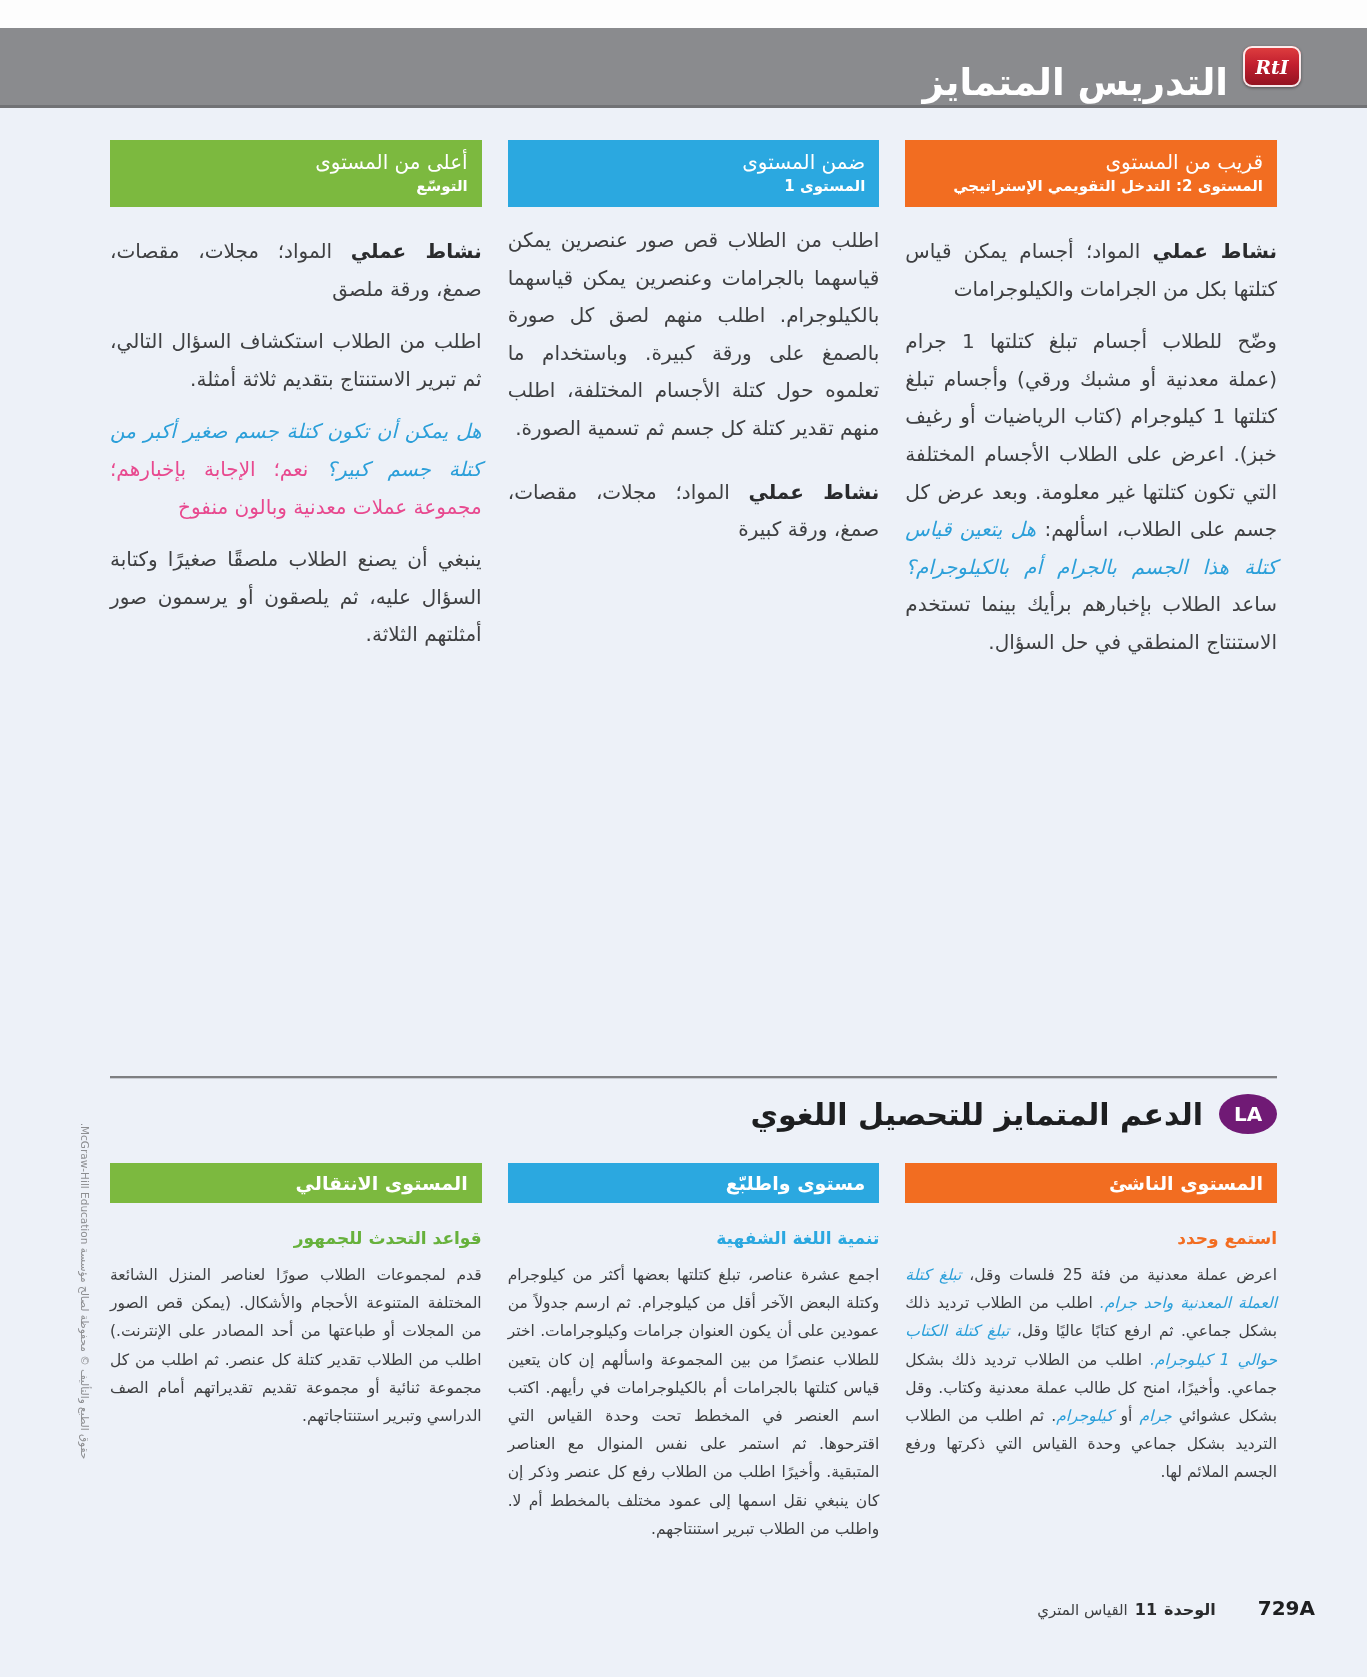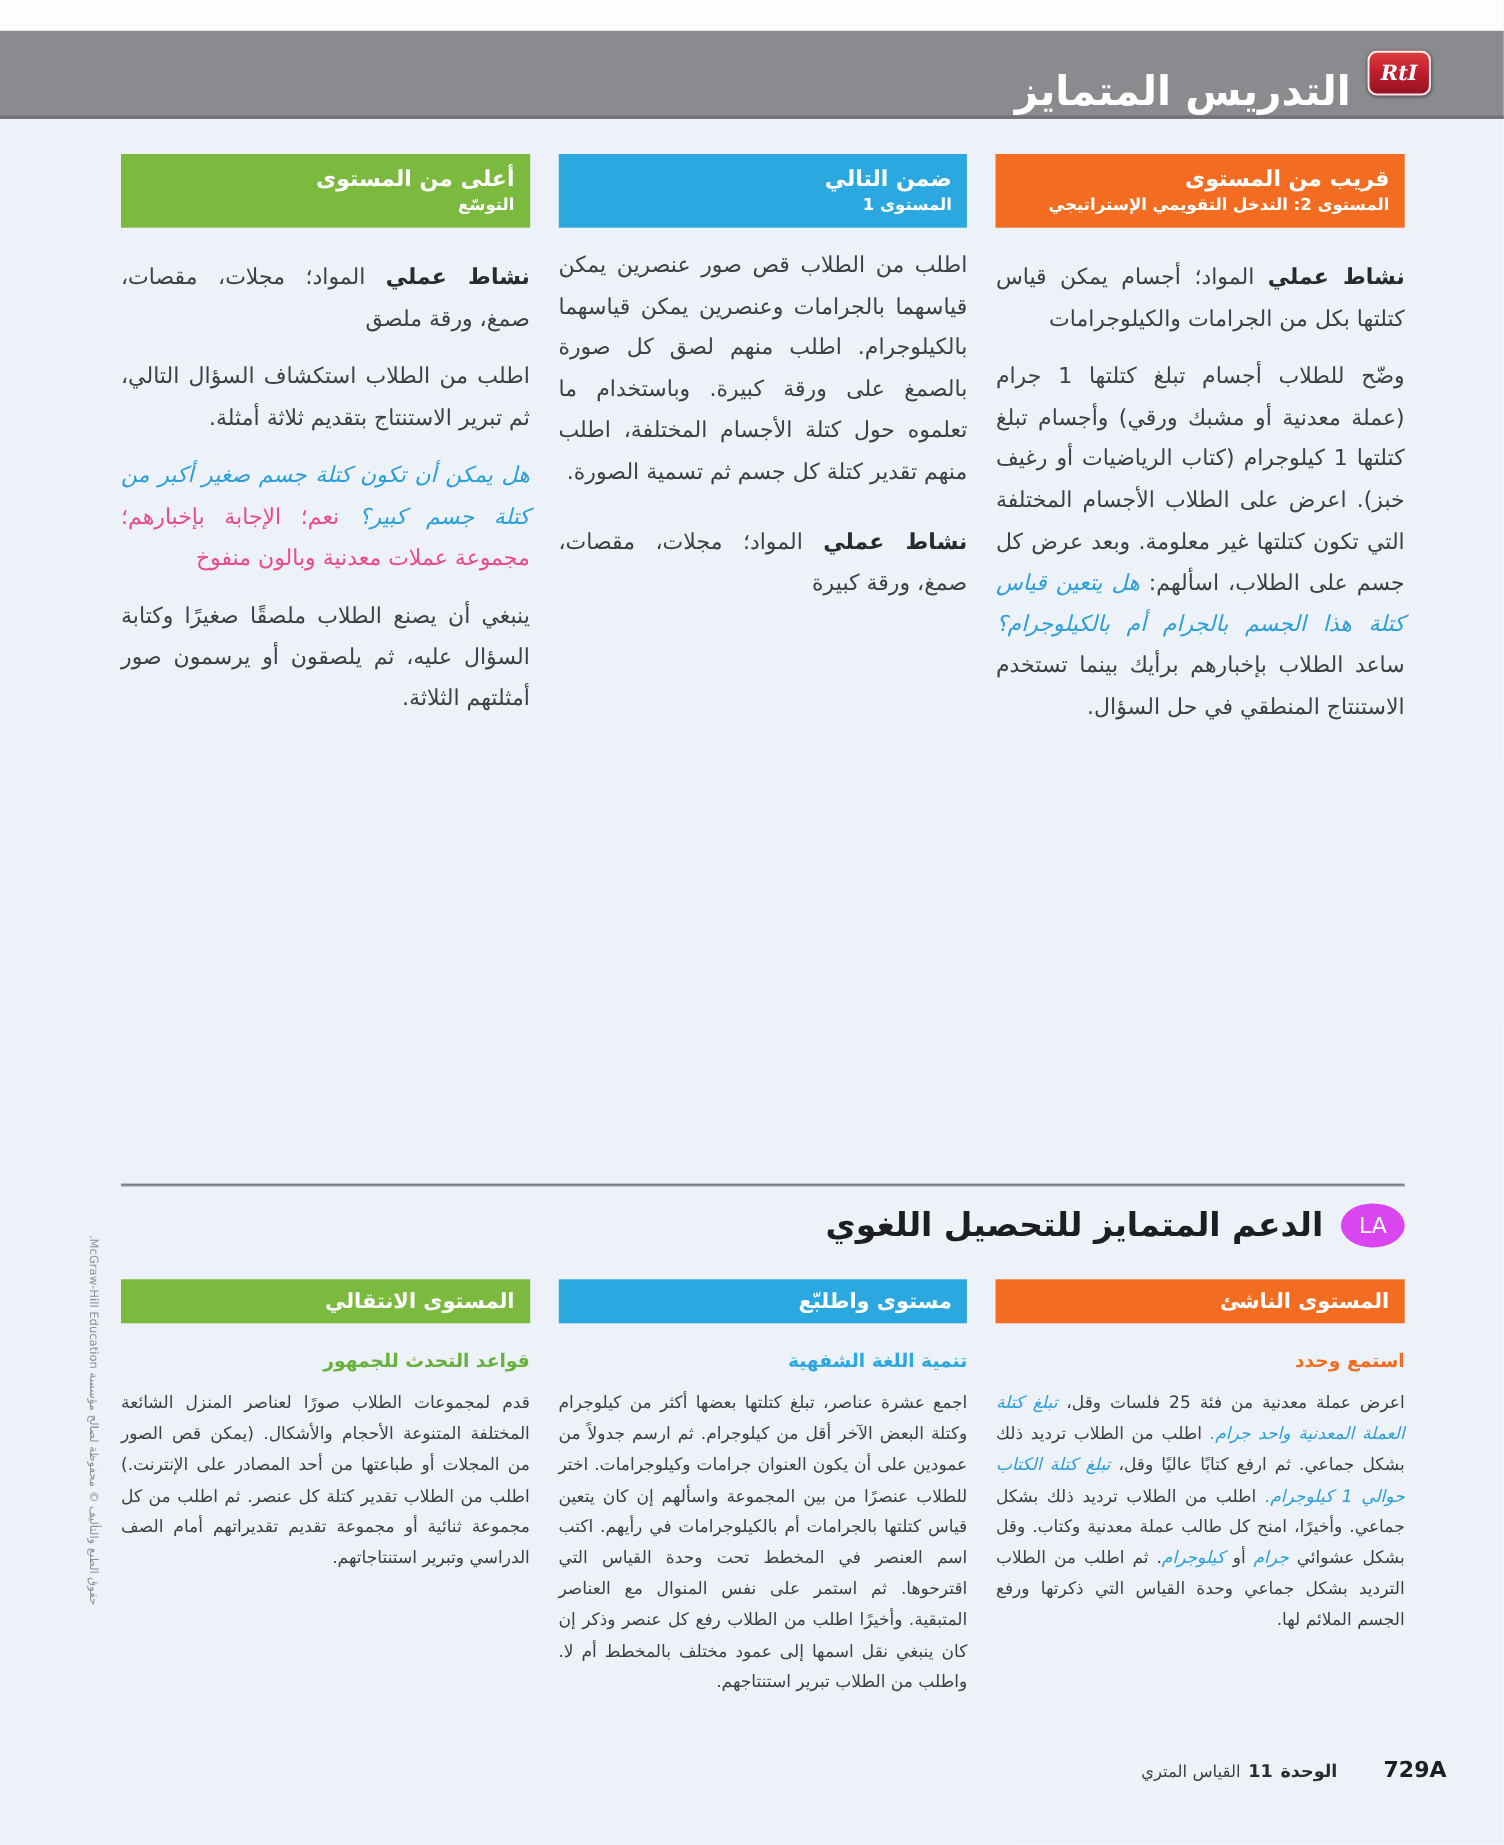--- a/index.html
+++ b/index.html
@@ -38,21 +38,21 @@
   }
   .top-cols   { position:absolute; top:140px; right:90px; left:110px; }
   .bottom-cols{ position:absolute; top:1163px; right:90px; left:110px; }
 
   .colhead { color:#fff; direction:rtl; }
   .colhead.two { min-height:64px; padding:9px 14px 10px; }
   .colhead.one { height:40px; display:flex; align-items:center; padding:0 14px; font-size:19px; font-weight:bold; }
   .bg-orange { background:#f26d21; }
   .bg-blue   { background:#2ba8e0; }
   .bg-green  { background:#7cb93f; }
-  .colhead-l1 { font-size:20px; font-weight:bold; line-height:1.35; }
+  .colhead-l1 { font-size:20px; font-weight:normal; line-height:1.35; }
   .colhead-l2 { font-size:15px; font-weight:bold; line-height:1.4; }
 
   .col p.body {
     direction:rtl; text-align:justify;
     font-size:20px; line-height:1.88; color:#3f4042;
     margin-top:15px;
   }
   .col p.body.first { margin-top:26px; }
   .run-b  { font-weight:bold; color:#2a2b2d; }
   .run-bi { color:#2b9fd9; font-style:italic; }
@@ -68,22 +68,22 @@
   .divider {
     position:absolute; top:1076px; left:110px; right:90px; height:3px;
     background:#7e7f82; border-bottom:1px solid #c9ccd3;
   }
   .la-head {
     position:absolute; top:1094px; left:110px; right:90px;
     direction:rtl; display:flex; align-items:center; gap:16px;
   }
   .la-badge {
     width:58px; height:40px; flex:0 0 auto;
-    background:#d946ef; border-radius:50%;
-    color:#fff; font-weight:normal; font-size:20px;
+    background:#701a75; border-radius:50%;
+    color:#fff; font-weight:bold; font-size:20px;
     display:flex; align-items:center; justify-content:center;
   }
   .la-title { font-size:30px; font-weight:bold; color:#1d1e20; }
 
   
   .pagefooter {
     position:absolute; top:1596px; left:110px; right:52px;
     direction:rtl; display:flex; align-items:baseline; gap:42px;
   }
   .pagenum { font-size:20px; font-weight:bold; color:#1d1e20; }
@@ -117,21 +117,21 @@
       <header class="colhead two bg-orange">
         <div class="colhead-l1">قريب من المستوى</div>
         <div class="colhead-l2">المستوى 2: التدخل التقويمي الإستراتيجي</div>
       </header>
       <p class="body first"><span class="run-b">نشاط عملي</span><span> المواد؛ أجسام يمكن قياس كتلتها بكل من الجرامات والكيلوجرامات</span></p>
       <p class="body"><span>وضّح للطلاب أجسام تبلغ كتلتها 1 جرام (عملة معدنية أو مشبك ورقي) وأجسام تبلغ كتلتها 1 كيلوجرام (كتاب الرياضيات أو رغيف خبز). اعرض على الطلاب الأجسام المختلفة التي تكون كتلتها غير معلومة. وبعد عرض كل جسم على الطلاب، اسألهم: </span><span class="run-bi">هل يتعين قياس كتلة هذا الجسم بالجرام أم بالكيلوجرام؟</span><span> ساعد الطلاب بإخبارهم برأيك بينما تستخدم الاستنتاج المنطقي في حل السؤال.</span></p>
     </article>
 
     <article class="col">
       <header class="colhead two bg-blue">
-        <div class="colhead-l1">ضمن التالي</div>
+        <div class="colhead-l1">ضمن المستوى</div>
         <div class="colhead-l2">المستوى 1</div>
       </header>
       <p class="body"><span>اطلب من الطلاب قص صور عنصرين يمكن قياسهما بالجرامات وعنصرين يمكن قياسهما بالكيلوجرام. اطلب منهم لصق كل صورة بالصمغ على ورقة كبيرة. وباستخدام ما تعلموه حول كتلة الأجسام المختلفة، اطلب منهم تقدير كتلة كل جسم ثم تسمية الصورة.</span></p>
       <p class="body first"><span class="run-b">نشاط عملي</span><span> المواد؛ مجلات، مقصات، صمغ، ورقة كبيرة</span></p>
     </article>
 
     <article class="col">
       <header class="colhead two bg-green">
         <div class="colhead-l1">أعلى من المستوى</div>
         <div class="colhead-l2">التوسّع</div>

